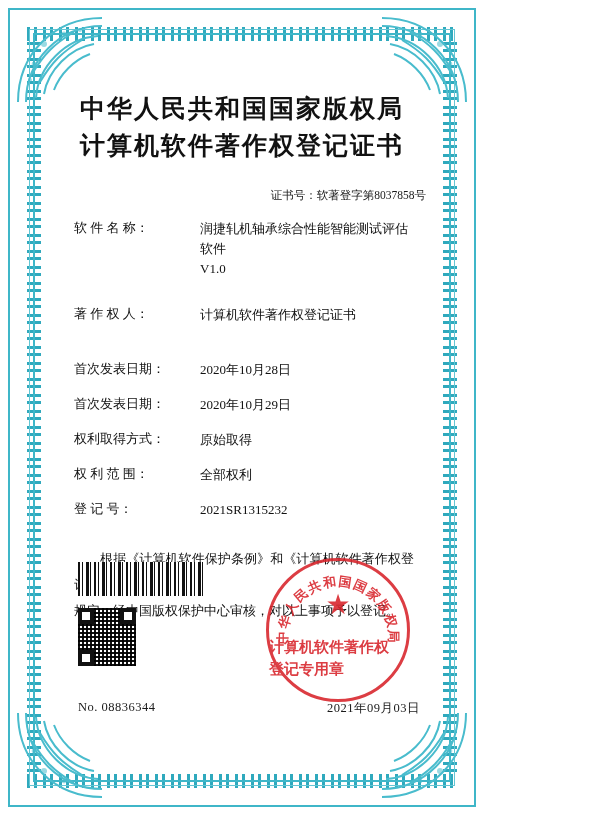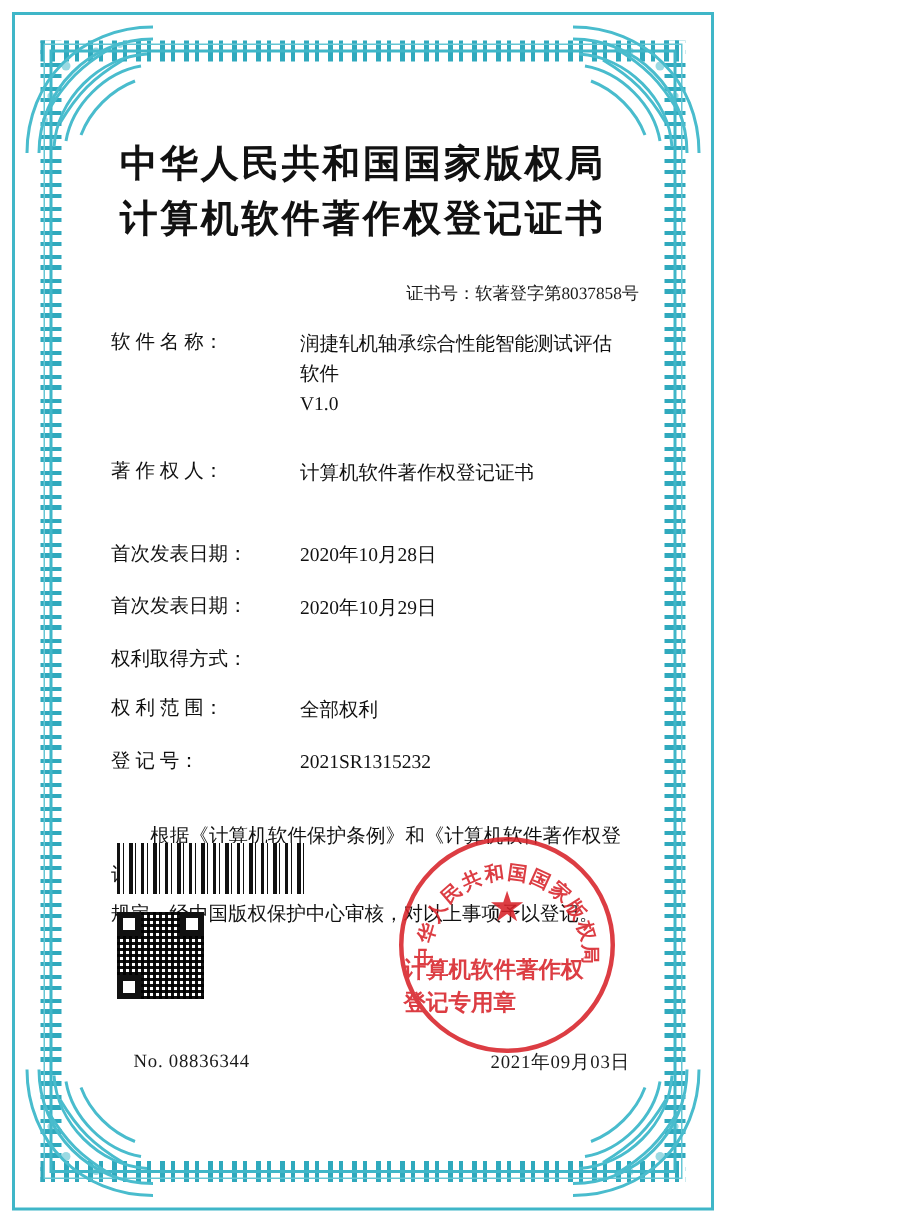--- a/index.html
+++ b/index.html
@@ -229,21 +229,21 @@
     color: #d8232a;
     font-size: 15px;
     line-height: 1.45;
     font-family: "Liberation Serif", "DejaVu Serif", serif;
     font-weight: bold;
   }
 
   
   .footer {
     position: absolute;
-    left: 51px; right: 40px;
+    left: 40px; right: 40px;
     top: 700px;
     display: flex;
     justify-content: space-between;
     font-size: 12.5px;
     color: #1a1a1a;
     font-family: "Liberation Serif", "DejaVu Serif", serif;
   }
   .footer .no { padding-left: 38px; letter-spacing: 0.5px; }
   .footer .date { padding-right: 24px; letter-spacing: 0.5px; }
 </style>
@@ -369,20 +369,21 @@
 
       <div class="field-row">
         <div class="field-label">首次发表日期：</div>
         <div class="field-value">2020年10月29日</div>
       </div>
 
       <div class="gap-sm"></div>
 
       <div class="field-row">
         <div class="field-label">权利取得方式：</div>
+        <div class="field-value">原始取得</div>
       </div>
 
       <div class="gap-sm"></div>
 
       <div class="field-row">
         <div class="field-label">权 利 范 围：</div>
         <div class="field-value">全部权利</div>
       </div>
 
       <div class="gap-sm"></div>

